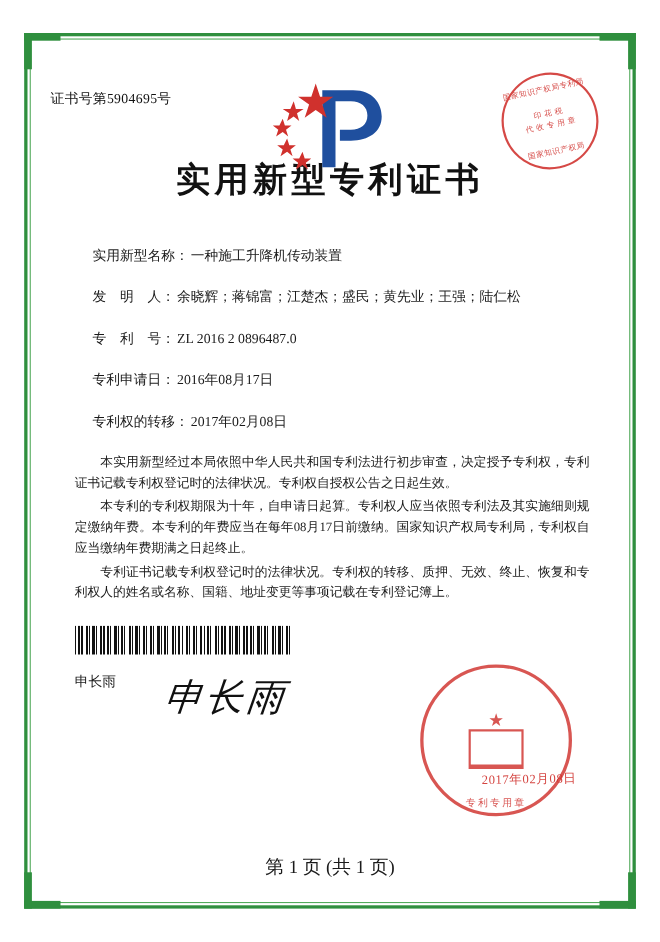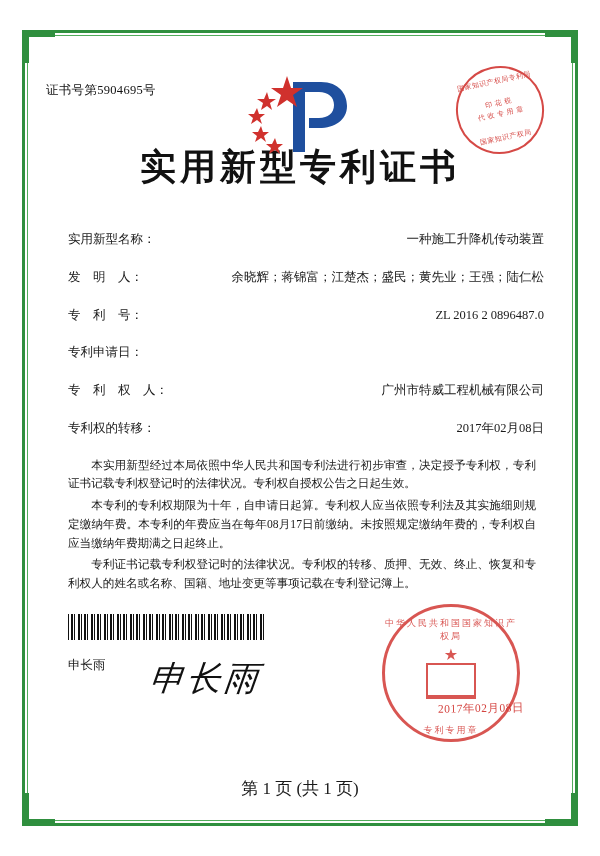--- a/index.html
+++ b/index.html
@@ -105,48 +105,48 @@
     font-family: "Liberation Serif", serif;
   }
   .seal-top .arc-top  { top: 9px; }
   .seal-top .mid1 { top: 31px; }
   .seal-top .mid2 { top: 42px; }
   .seal-top .arc-bot  { bottom: 9px; }
 
   
   .title {
     text-align: center;
-    font-size: 36px;
+    font-size: 31px;
     font-weight: bold;
     letter-spacing: 4px;
     margin-top: 44px;
     color: #111;
     font-family: "DejaVu Serif", serif;
   }
 
   
   .fields {
     margin-top: 38px;
     padding-left: 22px;
     padding-right: 10px;
   }
   .field-row {
     display: flex;
     align-items: baseline;
     font-size: 12.5px;
     margin-bottom: 19px;
     line-height: 1.5;
+    margin-left: 16px;
   }
   .field-label {
     white-space: nowrap;
     margin-right: 2px;
   }
   .field-value {
     flex: 1;
-    text-align: right;
   }
 
   
   .body-text {
     margin-top: 10px;
     padding-left: 22px;
     padding-right: 18px;
     font-size: 11.6px;
     line-height: 1.62;
     text-align: justify;
@@ -301,48 +301,44 @@
       <div class="field-row">
         <span class="field-label">发　明　人：</span>
         <span class="field-value">余晓辉；蒋锦富；江楚杰；盛民；黄先业；王强；陆仁松</span>
       </div>
       <div class="field-row">
         <span class="field-label">专　利　号：</span>
         <span class="field-value">ZL 2016 2 0896487.0</span>
       </div>
       <div class="field-row">
         <span class="field-label">专利申请日：</span>
-      </div>
-      <div class="field-row">
-        <span class="field-label">专　利　权　人：</span>
-        <span class="field-value">广州市特威工程机械有限公司</span>
+        <span class="field-value">2016年08月17日</span>
       </div>
       <div class="field-row">
         <span class="field-label">专利权的转移：</span>
         <span class="field-value">2017年02月08日</span>
       </div>
     </div>
 
     <div class="body-text">
       <p>本实用新型经过本局依照中华人民共和国专利法进行初步审查，决定授予专利权，专利证书记载专利权登记时的法律状况。专利权自授权公告之日起生效。</p>
-      <p>本专利的专利权期限为十年，自申请日起算。专利权人应当依照专利法及其实施细则规定缴纳年费。本专利的年费应当在每年08月17日前缴纳。未按照规定缴纳年费的，专利权自应当缴纳年费期满之日起终止。</p>
+      <p>本专利的专利权期限为十年，自申请日起算。专利权人应当依照专利法及其实施细则规定缴纳年费。本专利的年费应当在每年08月17日前缴纳。国家知识产权局专利局，专利权自应当缴纳年费期满之日起终止。</p>
       <p>专利证书记载专利权登记时的法律状况。专利权的转移、质押、无效、终止、恢复和专利权人的姓名或名称、国籍、地址变更等事项记载在专利登记簿上。</p>
     </div>
 
     <div class="barcode"></div>
 
     <div class="sig-block">
       <div class="sig-labels">
         <div>申长雨</div>
       </div>
       <div class="sig-hand">申长雨</div>
     </div>
 
     <div class="seal-bottom">
-      <div class="arc-text">中华人民共和国国家知识产权局</div>
       <div class="seal-star">★</div>
       <div class="seal-emblem"></div>
       <div class="arc-text-bottom">专利专用章</div>
     </div>
 
     <div class="seal-date">2017年02月08日</div>
 
     <div class="footer">第 1 页 (共 1 页)</div>
   </div>
 </div>

